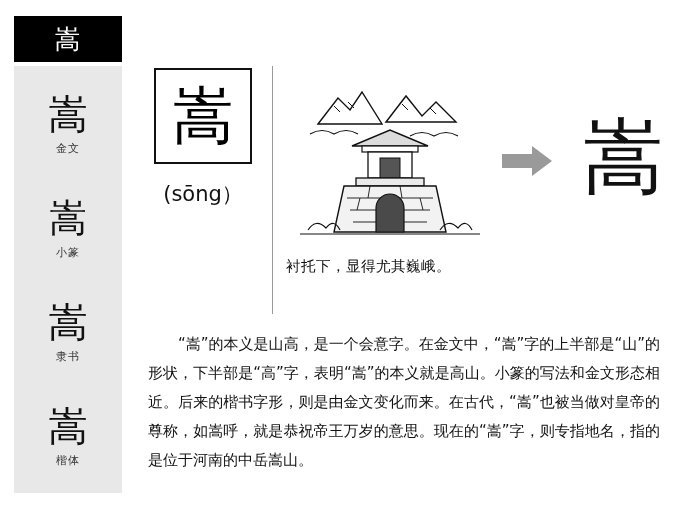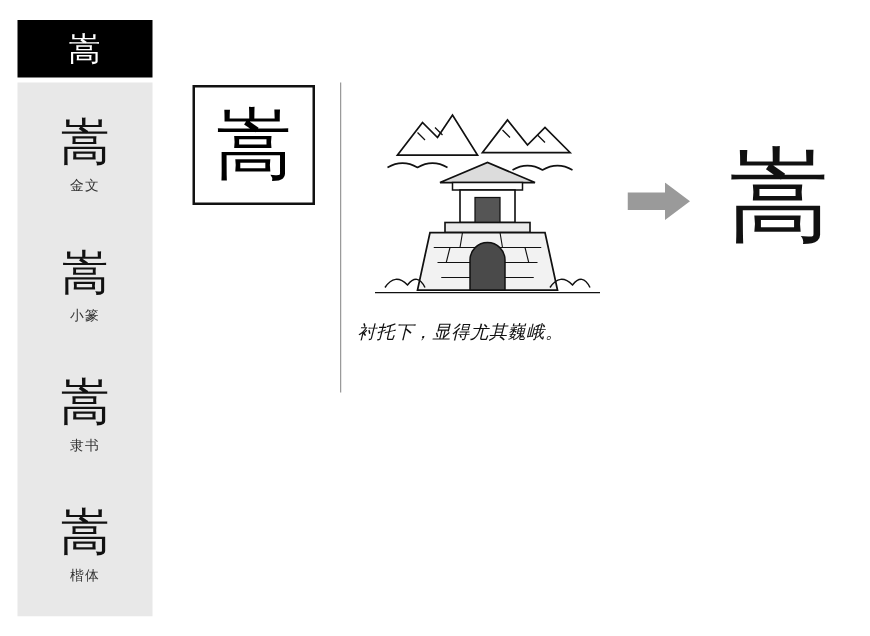--- a/index.html
+++ b/index.html
@@ -158,21 +158,20 @@
     width: 368px;
     font-size: 14.5px;
     line-height: 28px;
     color: #111111;
     font-family: "DejaVu Sans", "Liberation Sans", sans-serif;
     letter-spacing: 0.5px;
   }
   .caption .line2 {
     display: block;
     margin-left: -14px;
-    font-style: italic;
   }
 
   
   .body-text {
     position: absolute;
     left: 148px;
     top: 330px;
     width: 512px;
     font-size: 15px;
     line-height: 29px;
@@ -215,20 +214,21 @@
         <div class="strip-label">楷体</div>
       </div>
 
     </div>
   </div>
 
   <div class="char-block">
     <div class="char-box">
       <span>嵩</span>
     </div>
+    <div class="char-pinyin">(sōng）</div>
   </div>
 
   <div class="v-divider"></div>
 
   <div class="illus">
 
     <div class="illus-drawing">
       <svg width="200" height="170" viewBox="0 0 200 170">
 
         <path d="M28 52 L48 26 L60 38 L72 20 L92 52 Z" fill="#ffffff" stroke="#111" stroke-width="1.4"></path>
@@ -265,14 +265,15 @@
       </svg>
     </div>
 
     <div class="illus-bronze">嵩</div>
   </div>
 
   <div class="caption">
     <span class="line2">衬托下，显得尤其巍峨。</span>
   </div>
 
+  <div class="body-text"><span class="indent"></span><span>“嵩”的本义是山高，是一个会意字。在金文中，“嵩”字的上半部是“山”的形状，下半部是“高”字，表明“嵩”的本义就是高山。小篆的写法和金文形态相近。后来的楷书字形，则是由金文变化而来。在古代，“嵩”也被当做对皇帝的尊称，如嵩呼，就是恭祝帝王万岁的意思。现在的“嵩”字，则专指地名，指的是位于河南的中岳嵩山。</span></div>
 
 </div>
 
 </body></html>

